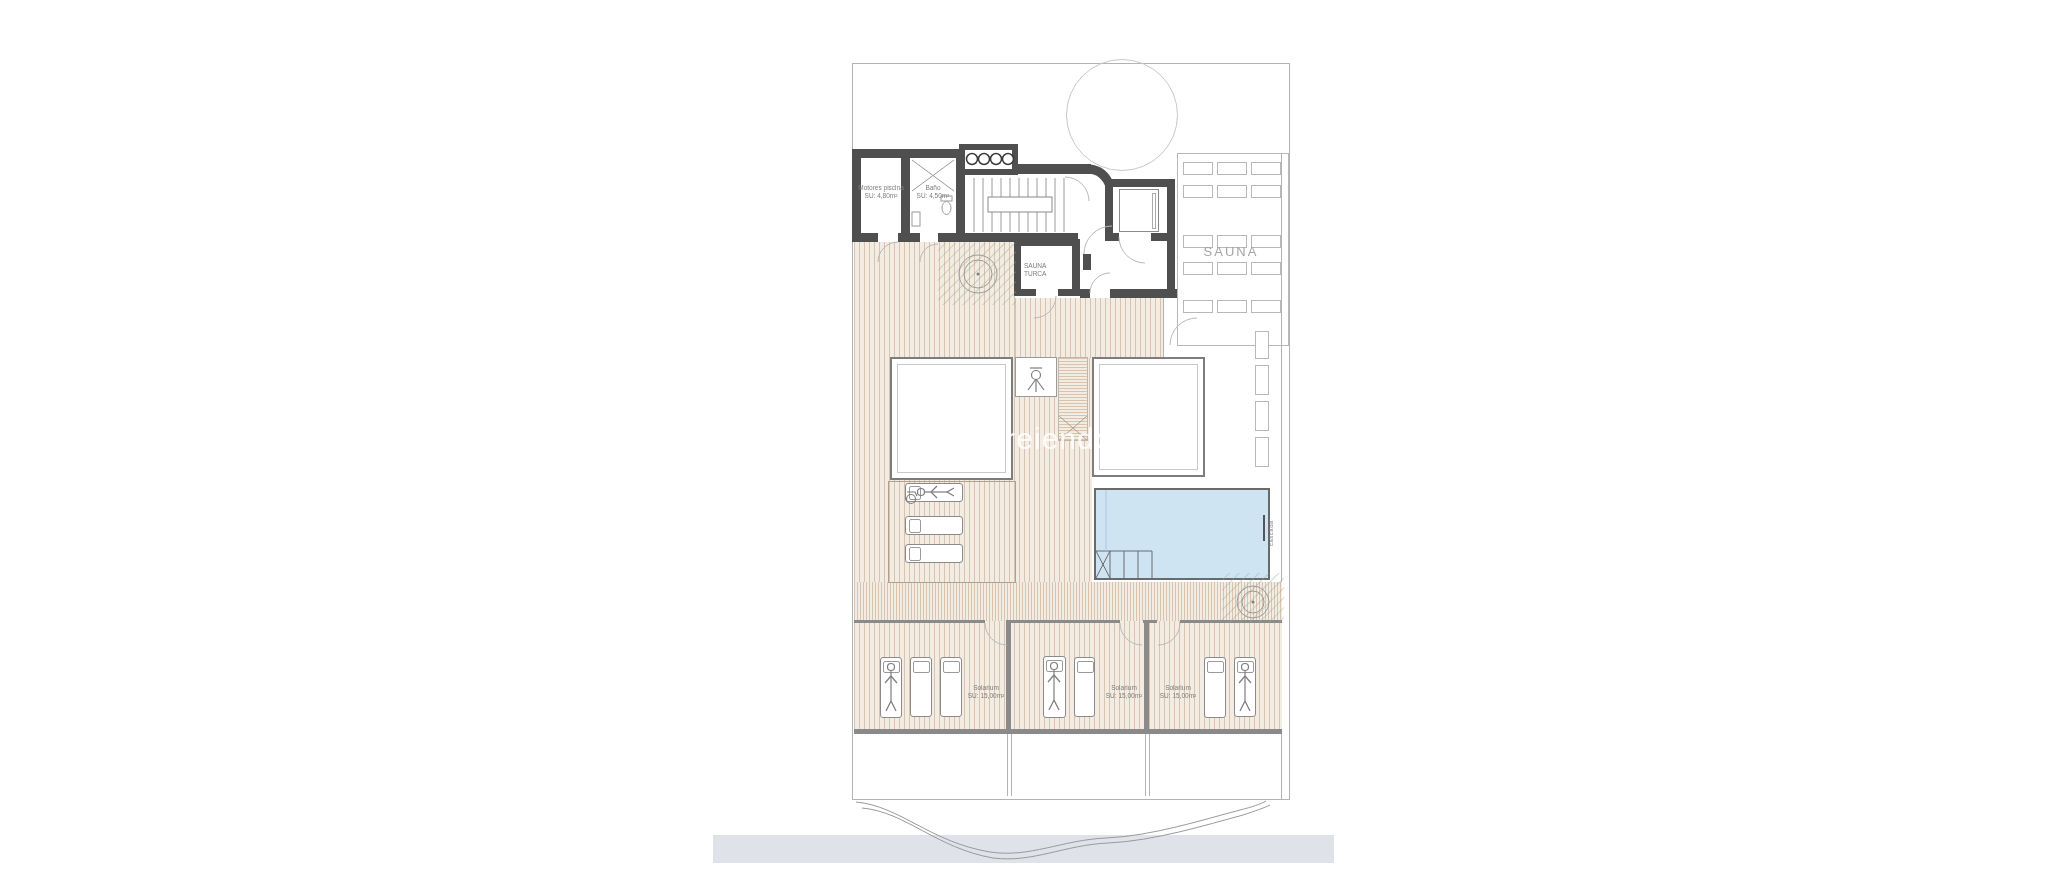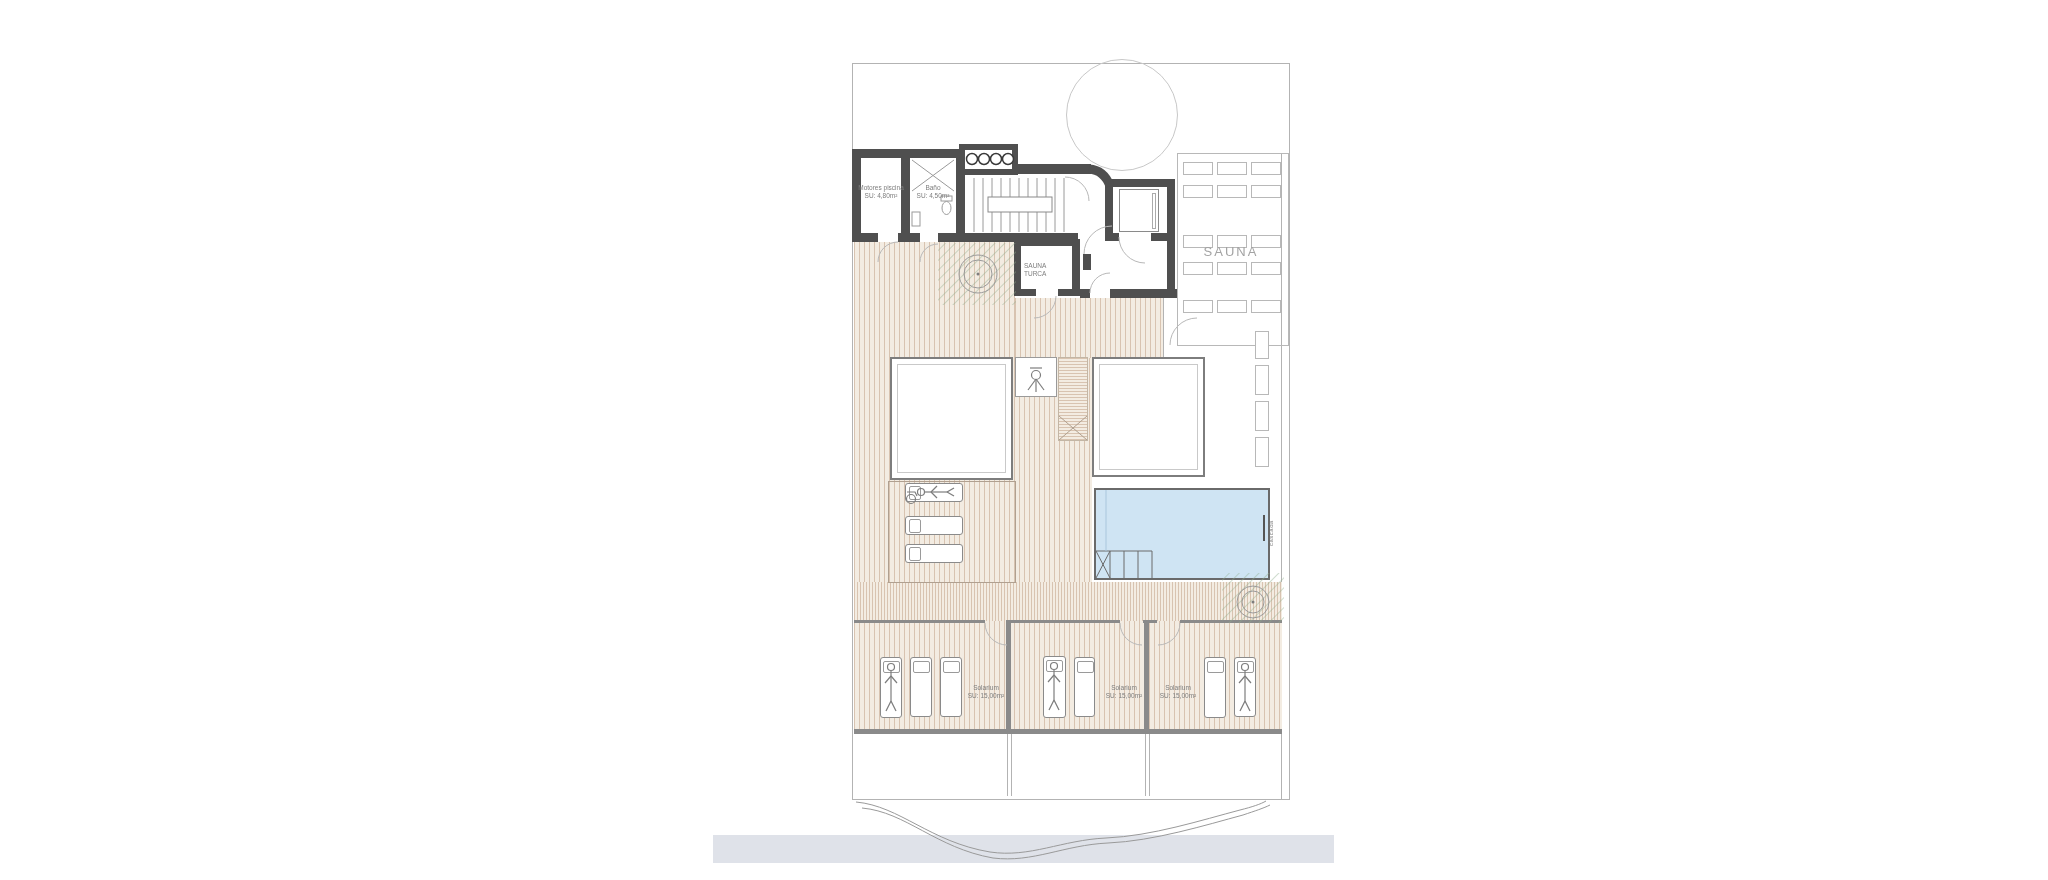--- a/index.html
+++ b/index.html
@@ -322,16 +322,17 @@
   </div>
   <div class="abs label" style="left:1098px;top:684px;width:52px">
     <span>Solarium</span>
     <span>SU: 15,00m²</span>
   </div>
   <div class="abs label" style="left:1152px;top:684px;width:52px">
     <span>Solarium</span>
     <span>SU: 15,00m²</span>
   </div>
 
+  <div class="abs watermark" style="left:940px;top:422px;width:220px">areiendo</div>
 
   <div class="abs footer" style="left:713px;top:835px;width:621px;height:28px"></div>
 
 </div>
 
 </body></html>

